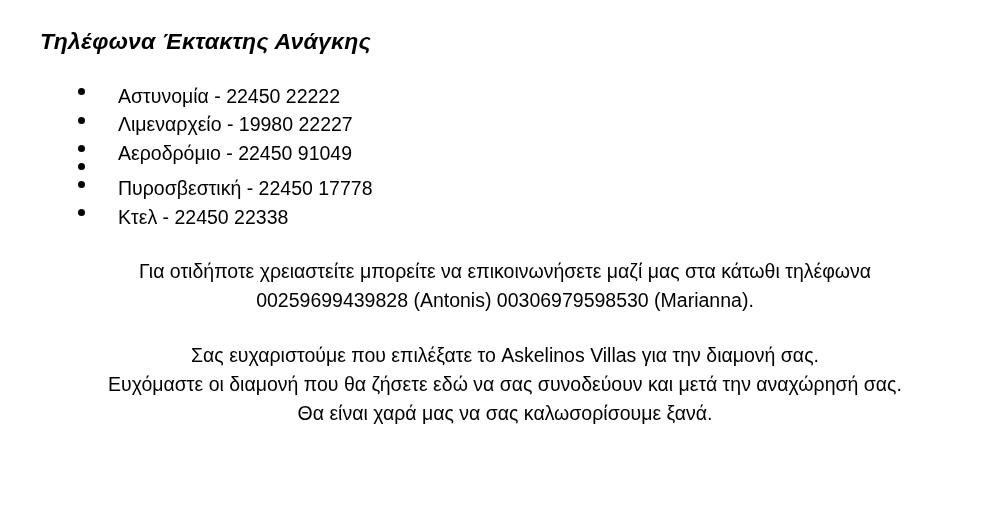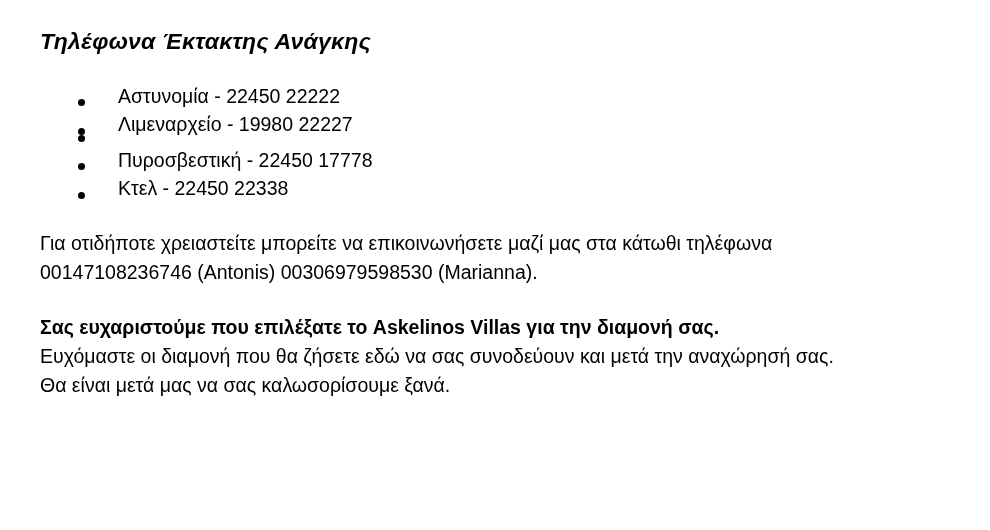--- a/index.html
+++ b/index.html
@@ -30,21 +30,21 @@
     padding-top: 10px;
     line-height: 1.2;
   }
   .phone-list {
     list-style: none;
     margin: 26px 0 0 0;
     padding: 0 0 0 38px;
   }
   .phone-list li {
     display: flex;
-    align-items: flex-end;
+    align-items: center;
     font-size: 19.5px;
     line-height: 28.5px;
     white-space: nowrap;
   }
   .bullet {
     display: inline-block;
     width: 7px;
     height: 7px;
     border-radius: 50%;
     background: #000000;
@@ -53,59 +53,63 @@
     position: relative;
     top: -4px;
   }
   .para-block {
     margin-top: 26px;
   }
   .para {
     font-size: 19.5px;
     line-height: 29px;
     white-space: nowrap;
+    text-align: center;
   }
   .para.spacer-top {
     margin-top: 17px;
-    font-weight: bold;
   }
 </style>
 </head>
 <body>
 
 <div class="page">
 
   <h1 class="doc-title">Τηλέφωνα Έκτακτης Ανάγκης</h1>
 
   <ul class="phone-list">
     <li>
       <span class="bullet"></span>
       <span>Αστυνομία - 22450 22222</span>
     </li>
     <li>
       <span class="bullet"></span>
       <span>Λιμεναρχείο - 19980 22227</span>
     </li>
     <li>
       <span class="bullet"></span>
+      <span>Αεροδρόμιο - 22450 91049</span>
+    </li>
+    <li>
+      <span class="bullet"></span>
     </li>
     <li>
       <span class="bullet"></span>
       <span>Πυροσβεστική - 22450 17778</span>
     </li>
     <li>
       <span class="bullet"></span>
       <span>Κτελ - 22450 22338</span>
     </li>
   </ul>
 
   <div class="para-block">
     <div class="para">Για οτιδήποτε χρειαστείτε μπορείτε να επικοινωνήσετε μαζί μας στα κάτωθι τηλέφωνα</div>
-    <div class="para">00147108236746 (Antonis) 00306979598530 (Marianna).</div>
+    <div class="para">00259699439828 (Antonis) 00306979598530 (Marianna).</div>
   </div>
 
   <div class="para-block">
     <div class="para spacer-top">Σας ευχαριστούμε που επιλέξατε το Askelinos Villas για την διαμονή σας.</div>
     <div class="para">Ευχόμαστε οι διαμονή που θα ζήσετε εδώ να σας συνοδεύουν και μετά την αναχώρησή σας.</div>
-    <div class="para">Θα είναι μετά μας να σας καλωσορίσουμε ξανά.</div>
+    <div class="para">Θα είναι χαρά μας να σας καλωσορίσουμε ξανά.</div>
   </div>
 
 </div>
 
 </body></html>

